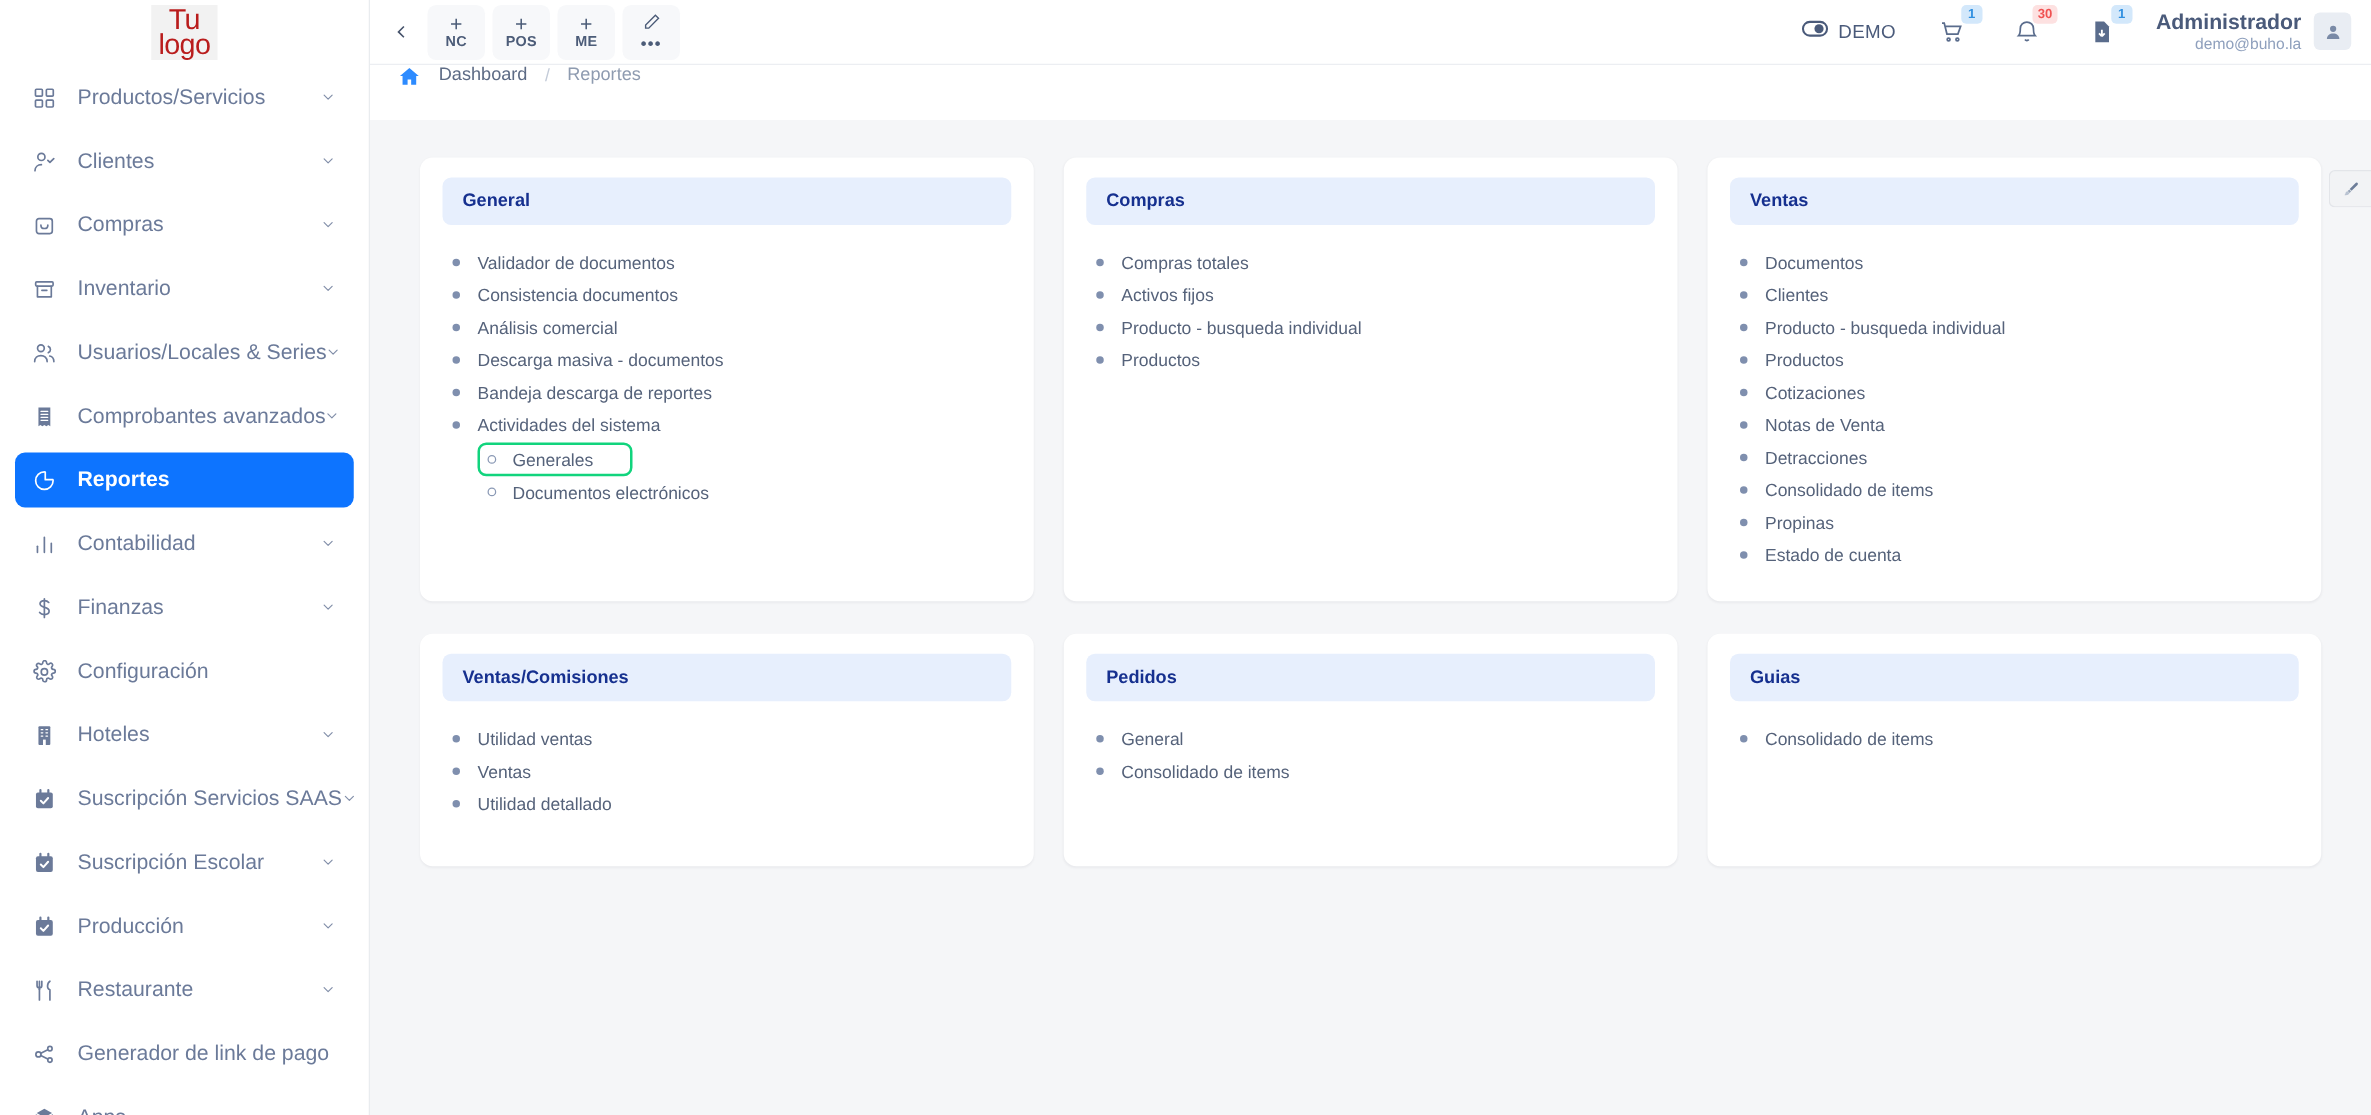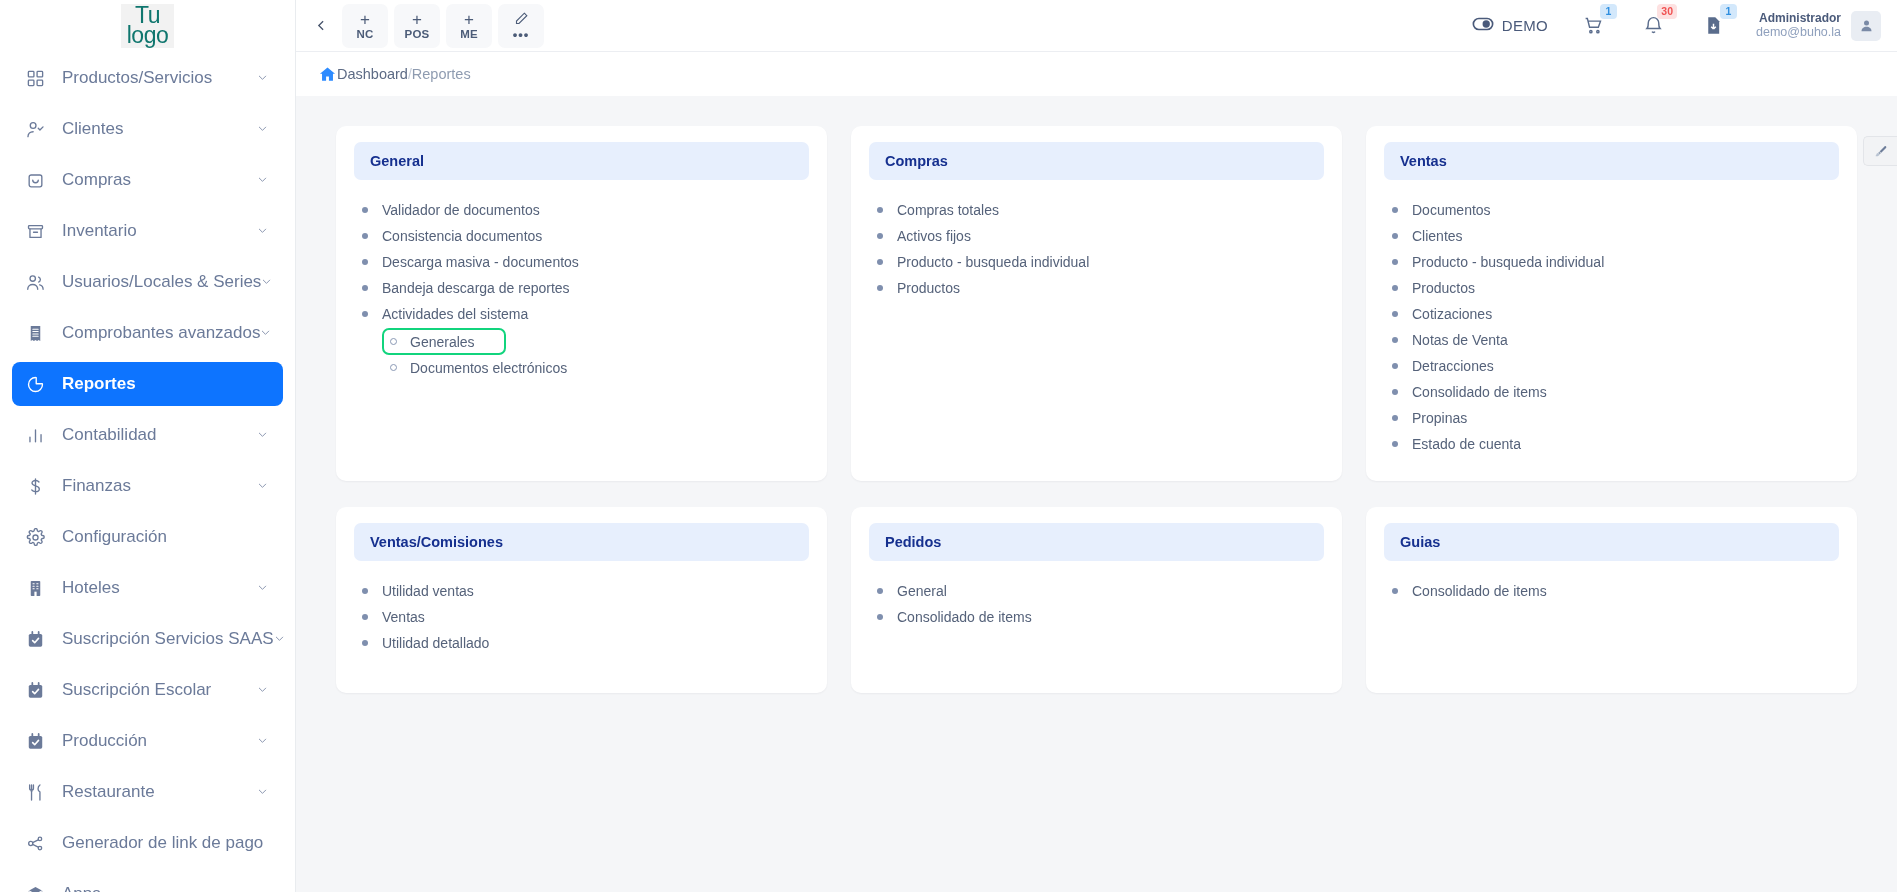--- a/index.html
+++ b/index.html
@@ -22,21 +22,21 @@
     position: relative;
   }
   .logo-wrap {
     height: 52px;
     display: flex; align-items: center; justify-content: center;
     flex: 0 0 52px;
   }
   .logo {
     font-family: "Liberation Sans", sans-serif;
     font-size: 23px; line-height: 0.85;
-    color: #0f766e; text-align: center;
+    color: #b91c1c; text-align: center;
     background: #f2f2f2; padding: 2px 6px 3px 6px;
     font-weight: 400;
     letter-spacing: -0.5px;
   }
   .nav { flex: 1 1 auto; padding: 4px 12px 10px 12px; overflow: hidden; }
   .nav-item {
     display: flex; align-items: center;
     height: 44px;
     padding: 0 14px 0 12px;
     border-radius: 8px;
@@ -101,32 +101,32 @@
     position: absolute; top: -5px; right: -7px;
     min-width: 17px; height: 15px; padding: 0 4px;
     border-radius: 4px;
     font-size: 10.5px; font-weight: 700; line-height: 15px; text-align: center;
   }
   .badge.blue { background: #d3e8fb; color: #2f8fe0; }
   .badge.red  { background: #fde1e1; color: #f05252; }
 
   .user-block { display: flex; align-items: center; gap: 10px; }
   .user-meta { text-align: right; line-height: 1.18; }
-  .user-name { font-size: 12px; font-weight: 700; color: #4a5a7a; }
+  .user-name { font-size: 17px; font-weight: 700; color: #4a5a7a; }
   .user-mail { font-size: 12.5px; color: #8fa0bd; }
   .avatar {
     width: 30px; height: 30px; border-radius: 5px; background: #e9edf3;
     display: flex; align-items: center; justify-content: center; cursor: pointer;
   }
   .avatar svg { width: 15px; height: 15px; fill: #7a8aa6; }
 
   
   .crumbbar {
     height: 44px; flex: 0 0 44px; background: #ffffff;
-    display: flex; align-items: center; padding-left: 22px; gap: 0;
+    display: flex; align-items: flex-start; padding-left: 22px; gap: 14px;
   }
   .home-ic svg { width: 19px; height: 19px; fill: #2d8bff; display: block; }
   .crumb { font-size: 14.5px; color: #5d6b85; }
   .crumb.link { color: #5d6b85; cursor: pointer; }
   .crumb-sep { color: #c3cbd8; font-size: 14px; }
   .crumb.current { color: #8e9bb0; }
 
   
   .content {
     flex: 1 1 auto;
@@ -520,20 +520,24 @@
             <li>
               <span class="dot"></span>
               <span>Validador de documentos</span>
             </li>
             <li>
               <span class="dot"></span>
               <span>Consistencia documentos</span>
             </li>
             <li>
               <span class="dot"></span>
+              <span>Análisis comercial</span>
+            </li>
+            <li>
+              <span class="dot"></span>
               <span>Descarga masiva - documentos</span>
             </li>
             <li>
               <span class="dot"></span>
               <span>Bandeja descarga de reportes</span>
             </li>
             <li>
               <span class="dot"></span>
               <span>Actividades del sistema</span>
             </li>

